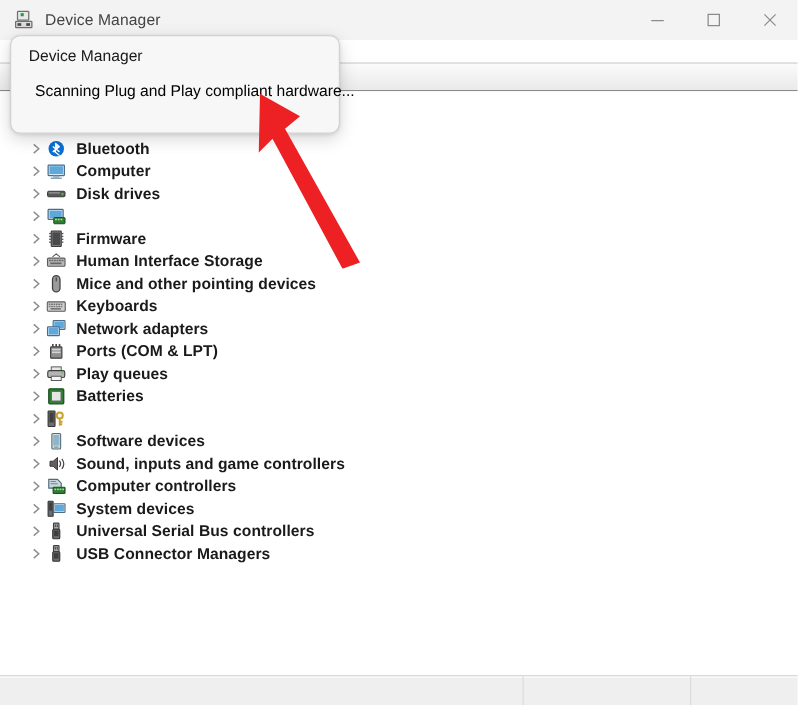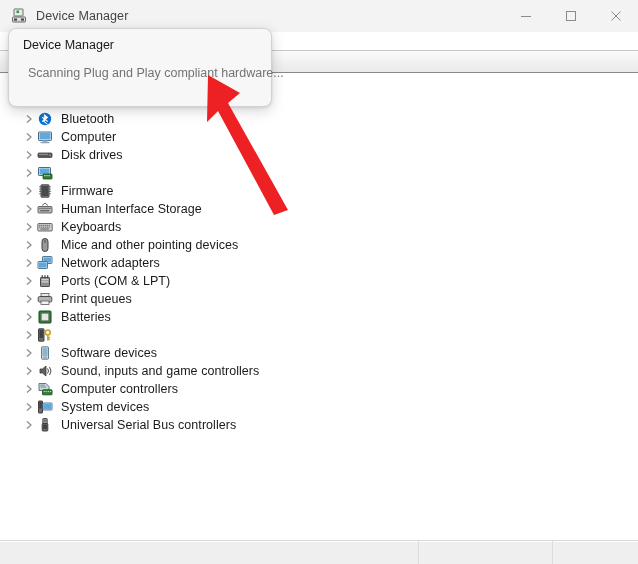--- a/index.html
+++ b/index.html
@@ -92,20 +92,21 @@
     box-sizing: border-box;
   }
 
   
   #tree {
     position: relative;
     flex: 1 1 auto;
     background: #ffffff;
     overflow: hidden;
     padding-top: 1px;
+    font-weight: bold;
   }
   .tree-row {
     height: 18px;
     display: flex;
     align-items: center;
     padding-left: 22px;
     box-sizing: border-box;
     white-space: nowrap;
   }
   .chevron {
@@ -191,21 +192,21 @@
     top: 9px;
     font-size: 12.5px;
     color: #1a1a1a;
     white-space: nowrap;
   }
   #dialog-message {
     position: absolute;
     left: 19px;
     top: 37px;
     font-size: 12.5px;
-    color: #737373;
+    color: #000000;
     white-space: nowrap;
   }
 
   
   #annotation-arrow {
     position: absolute;
     left: 195px;
     top: 60px;
     width: 105px;
     height: 155px;
@@ -404,20 +405,35 @@
             <rect x="6.2" y="6.8" width="1.5" height="1.2"></rect>
             <rect x="8.2" y="6.8" width="1.5" height="1.2"></rect>
             <rect x="10.2" y="6.8" width="1.5" height="1.2"></rect>
             <rect x="12.2" y="6.8" width="1.5" height="1.2"></rect>
             <rect x="3.2" y="9" width="9" height="1.4"></rect>
           </g>
           <path d="M5 4.5l3-2.4 3 2.4" fill="none" stroke="#5b5b5b" stroke-width="0.9"></path>
         </svg>
       </span>
       <span class="node-label">Human Interface Storage</span>
+    </div>
+
+    <div class="tree-row">
+      <span class="chevron">
+        <svg width="8" height="10" viewBox="0 0 8 10">
+            <polyline points="2,1.5 6,5 2,8.5" fill="none" stroke="#8d8d8d" stroke-width="1.2"></polyline>
+          </svg>
+      </span>
+      <span class="node-icon">
+        <svg width="16" height="16" viewBox="0 0 16 16">
+          <rect x="5" y="1.5" width="6" height="13" rx="3" fill="#9a9a9a" stroke="#3f3f3f" stroke-width="1"></rect>
+          <line x1="8" y1="3" x2="8" y2="6" stroke="#3f3f3f" stroke-width="0.9"></line>
+        </svg>
+      </span>
+      <span class="node-label">Mice and other pointing devices</span>
     </div>
 
     <div class="tree-row">
       <span class="chevron">
         <svg width="8" height="10" viewBox="0 0 8 10">
             <polyline points="2,1.5 6,5 2,8.5" fill="none" stroke="#8d8d8d" stroke-width="1.2"></polyline>
           </svg>
       </span>
       <span class="node-icon">
         <svg width="16" height="16" viewBox="0 0 16 16">
@@ -443,35 +459,20 @@
     </div>
 
     <div class="tree-row">
       <span class="chevron">
         <svg width="8" height="10" viewBox="0 0 8 10">
             <polyline points="2,1.5 6,5 2,8.5" fill="none" stroke="#8d8d8d" stroke-width="1.2"></polyline>
           </svg>
       </span>
       <span class="node-icon">
         <svg width="16" height="16" viewBox="0 0 16 16">
-          <rect x="5" y="1.5" width="6" height="13" rx="3" fill="#9a9a9a" stroke="#3f3f3f" stroke-width="1"></rect>
-          <line x1="8" y1="3" x2="8" y2="6" stroke="#3f3f3f" stroke-width="0.9"></line>
-        </svg>
-      </span>
-      <span class="node-label">Mice and other pointing devices</span>
-    </div>
-
-    <div class="tree-row">
-      <span class="chevron">
-        <svg width="8" height="10" viewBox="0 0 8 10">
-            <polyline points="2,1.5 6,5 2,8.5" fill="none" stroke="#8d8d8d" stroke-width="1.2"></polyline>
-          </svg>
-      </span>
-      <span class="node-icon">
-        <svg width="16" height="16" viewBox="0 0 16 16">
           <rect x="5.5" y="1.5" width="9.5" height="7" rx="0.6" fill="#d7e8f6" stroke="#4a6c86" stroke-width="0.9"></rect>
           <rect x="6.4" y="2.4" width="7.7" height="5.2" fill="#5fa8dc"></rect>
           <rect x="1" y="6.5" width="9.5" height="7" rx="0.6" fill="#d7e8f6" stroke="#4a6c86" stroke-width="0.9"></rect>
           <rect x="1.9" y="7.4" width="7.7" height="5.2" fill="#5fa8dc"></rect>
         </svg>
       </span>
       <span class="node-label">Network adapters</span>
     </div>
 
     <div class="tree-row">
@@ -502,21 +503,21 @@
           </svg>
       </span>
       <span class="node-icon">
         <svg width="16" height="16" viewBox="0 0 16 16">
           <rect x="4" y="2.5" width="8" height="3" fill="#e8e8e8" stroke="#5b5b5b" stroke-width="0.8"></rect>
           <rect x="1.2" y="5.5" width="13.6" height="5.5" rx="1.4" fill="#b5b5b5" stroke="#3f3f3f" stroke-width="0.9"></rect>
           <rect x="4" y="10" width="8" height="3.4" fill="#f4f4f4" stroke="#5b5b5b" stroke-width="0.8"></rect>
           <circle cx="12.8" cy="7.2" r="0.7" fill="#57c05a"></circle>
         </svg>
       </span>
-      <span class="node-label">Print queues</span>
+      <span class="node-label">Play queues</span>
     </div>
 
     <div class="tree-row">
       <span class="chevron">
         <svg width="8" height="10" viewBox="0 0 8 10">
             <polyline points="2,1.5 6,5 2,8.5" fill="none" stroke="#8d8d8d" stroke-width="1.2"></polyline>
           </svg>
       </span>
       <span class="node-icon">
         <svg width="16" height="16" viewBox="0 0 16 16">
@@ -626,20 +627,37 @@
           <rect x="5.8" y="1.5" width="4.4" height="5" rx="0.5" fill="#a8a8a8" stroke="#3f3f3f" stroke-width="0.9"></rect>
           <rect x="6.8" y="2.6" width="0.9" height="2" fill="#4a4a4a"></rect>
           <rect x="8.4" y="2.6" width="0.9" height="2" fill="#4a4a4a"></rect>
           <rect x="5.2" y="6.4" width="5.6" height="7.6" rx="0.8" fill="#6d6d6d" stroke="#333333" stroke-width="0.9"></rect>
           <rect x="6.2" y="7.5" width="3.6" height="4.4" fill="#3f3f3f"></rect>
         </svg>
       </span>
       <span class="node-label">Universal Serial Bus controllers</span>
     </div>
 
+    <div class="tree-row">
+      <span class="chevron">
+        <svg width="8" height="10" viewBox="0 0 8 10">
+            <polyline points="2,1.5 6,5 2,8.5" fill="none" stroke="#8d8d8d" stroke-width="1.2"></polyline>
+          </svg>
+      </span>
+      <span class="node-icon">
+        <svg width="16" height="16" viewBox="0 0 16 16">
+          <rect x="5.8" y="1.5" width="4.4" height="5" rx="0.5" fill="#a8a8a8" stroke="#3f3f3f" stroke-width="0.9"></rect>
+          <rect x="6.8" y="2.6" width="0.9" height="2" fill="#4a4a4a"></rect>
+          <rect x="8.4" y="2.6" width="0.9" height="2" fill="#4a4a4a"></rect>
+          <rect x="5.2" y="6.4" width="5.6" height="7.6" rx="0.8" fill="#6d6d6d" stroke="#333333" stroke-width="0.9"></rect>
+          <rect x="6.2" y="7.5" width="3.6" height="4.4" fill="#3f3f3f"></rect>
+        </svg>
+      </span>
+      <span class="node-label">USB Connector Managers</span>
+    </div>
 
   </div>
 
   <div id="statusbar">
     <div id="status-pane-main">
       <span class="status-text"></span>
     </div>
     <div id="status-pane-mid">
       <span class="status-text"></span>
     </div>

